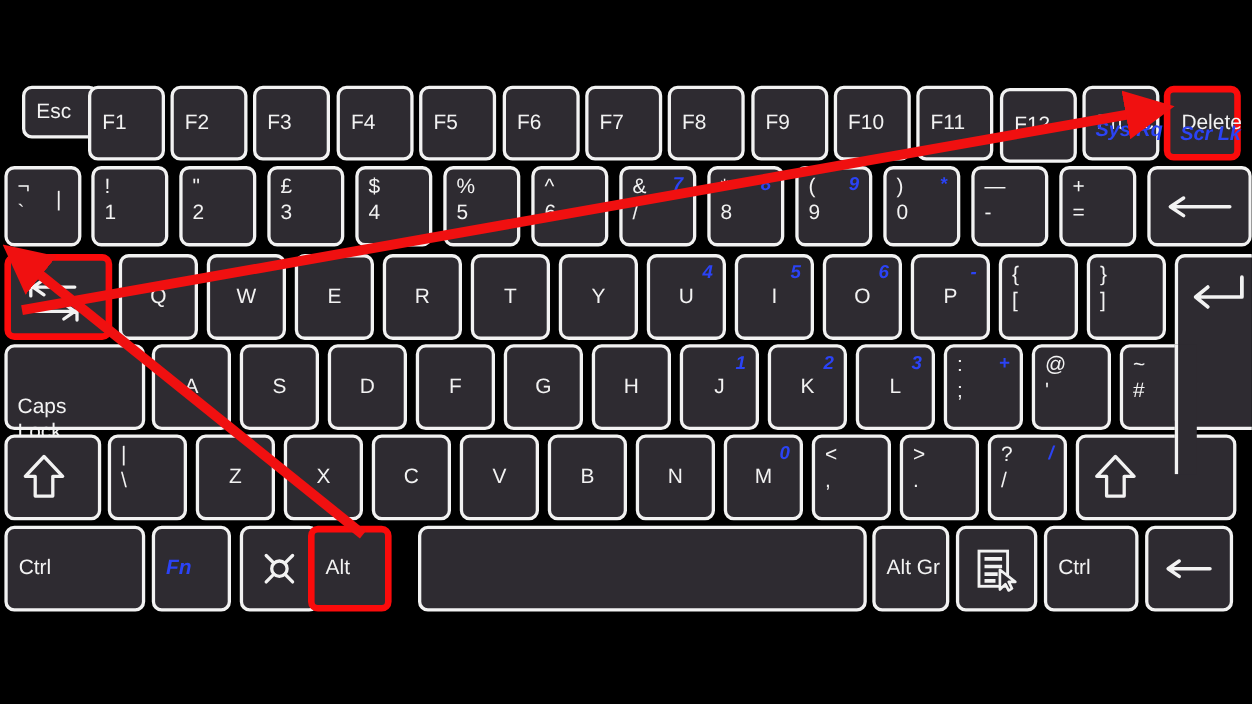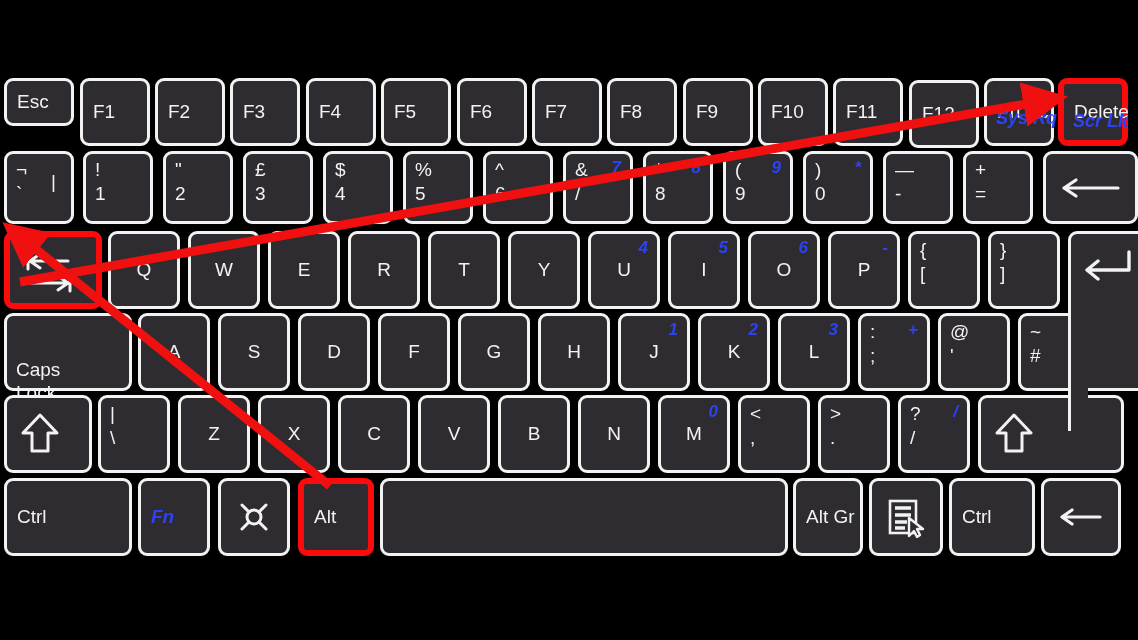--- a/index.html
+++ b/index.html
@@ -49,21 +49,21 @@
   .glyph svg{position:absolute;}
 
   #overlay{position:absolute;left:0;top:0;width:1138px;height:640px;pointer-events:none;}
 </style>
 </head>
 <body>
 
 <div id="keyboard">
 
   <div class="row" id="row-function" style="top:78px;height:68px">
-      <div class="key" style="left: 4px; top: 0px; width: 70px; height: 48px;">
+      <div class="key" style="left: 20px; top: 0px; width: 70px; height: 48px;">
         <span class="lbl lft">Esc</span>
       </div>
       <div class="key" style="left: 80px; top: 0px; width: 70px; height: 68px;">
         <span class="lbl lft">F1</span>
       </div>
       <div class="key" style="left: 155px; top: 0px; width: 70px; height: 68px;">
         <span class="lbl lft">F2</span>
       </div>
       <div class="key" style="left: 230px; top: 0px; width: 70px; height: 68px;">
         <span class="lbl lft">F3</span>
@@ -342,21 +342,21 @@
         <span class="lbl lft blue">Fn</span>
       </div>
       <div class="key" style="left: 218px; top: 0px; width: 72px; height: 78px;">
         <span class="glyph">
           <svg width="34" height="32" viewBox="0 0 34 32" style="left:50%;top:50%;transform:translate(-50%,-50%)">
             <circle cx="17" cy="16" r="7" stroke="#f2f2f2" stroke-width="3" fill="none"></circle>
             <path d="M5 4 L12 11 M29 4 L22 11 M5 28 L12 21 M29 28 L22 21" stroke="#f2f2f2" stroke-width="3" stroke-linecap="round"></path>
           </svg>
         </span>
       </div>
-      <div class="key hl" style="left: 298px; top: 0px; width: 76px; height: 78px;">
+      <div class="key hl" style="left: 280px; top: 0px; width: 76px; height: 78px;">
         <span class="lbl lft">Alt</span>
       </div>
       <div class="key" style="left: 380px; top: 0px; width: 408px; height: 78px;"></div>
       <div class="key" style="left: 793px; top: 0px; width: 70px; height: 78px; padding-left: 48px;">
         <span class="lbl lft">Alt Gr</span>
       </div>
       <div class="key" style="left: 869px; top: 0px; width: 74px; height: 78px;">
         <span class="glyph">
           <svg width="42" height="42" viewBox="0 0 42 42" style="left:50%;top:50%;transform:translate(-50%,-50%)">
             <rect x="5" y="5" width="26" height="32" stroke="#f2f2f2" stroke-width="2.6" fill="none"></rect>

